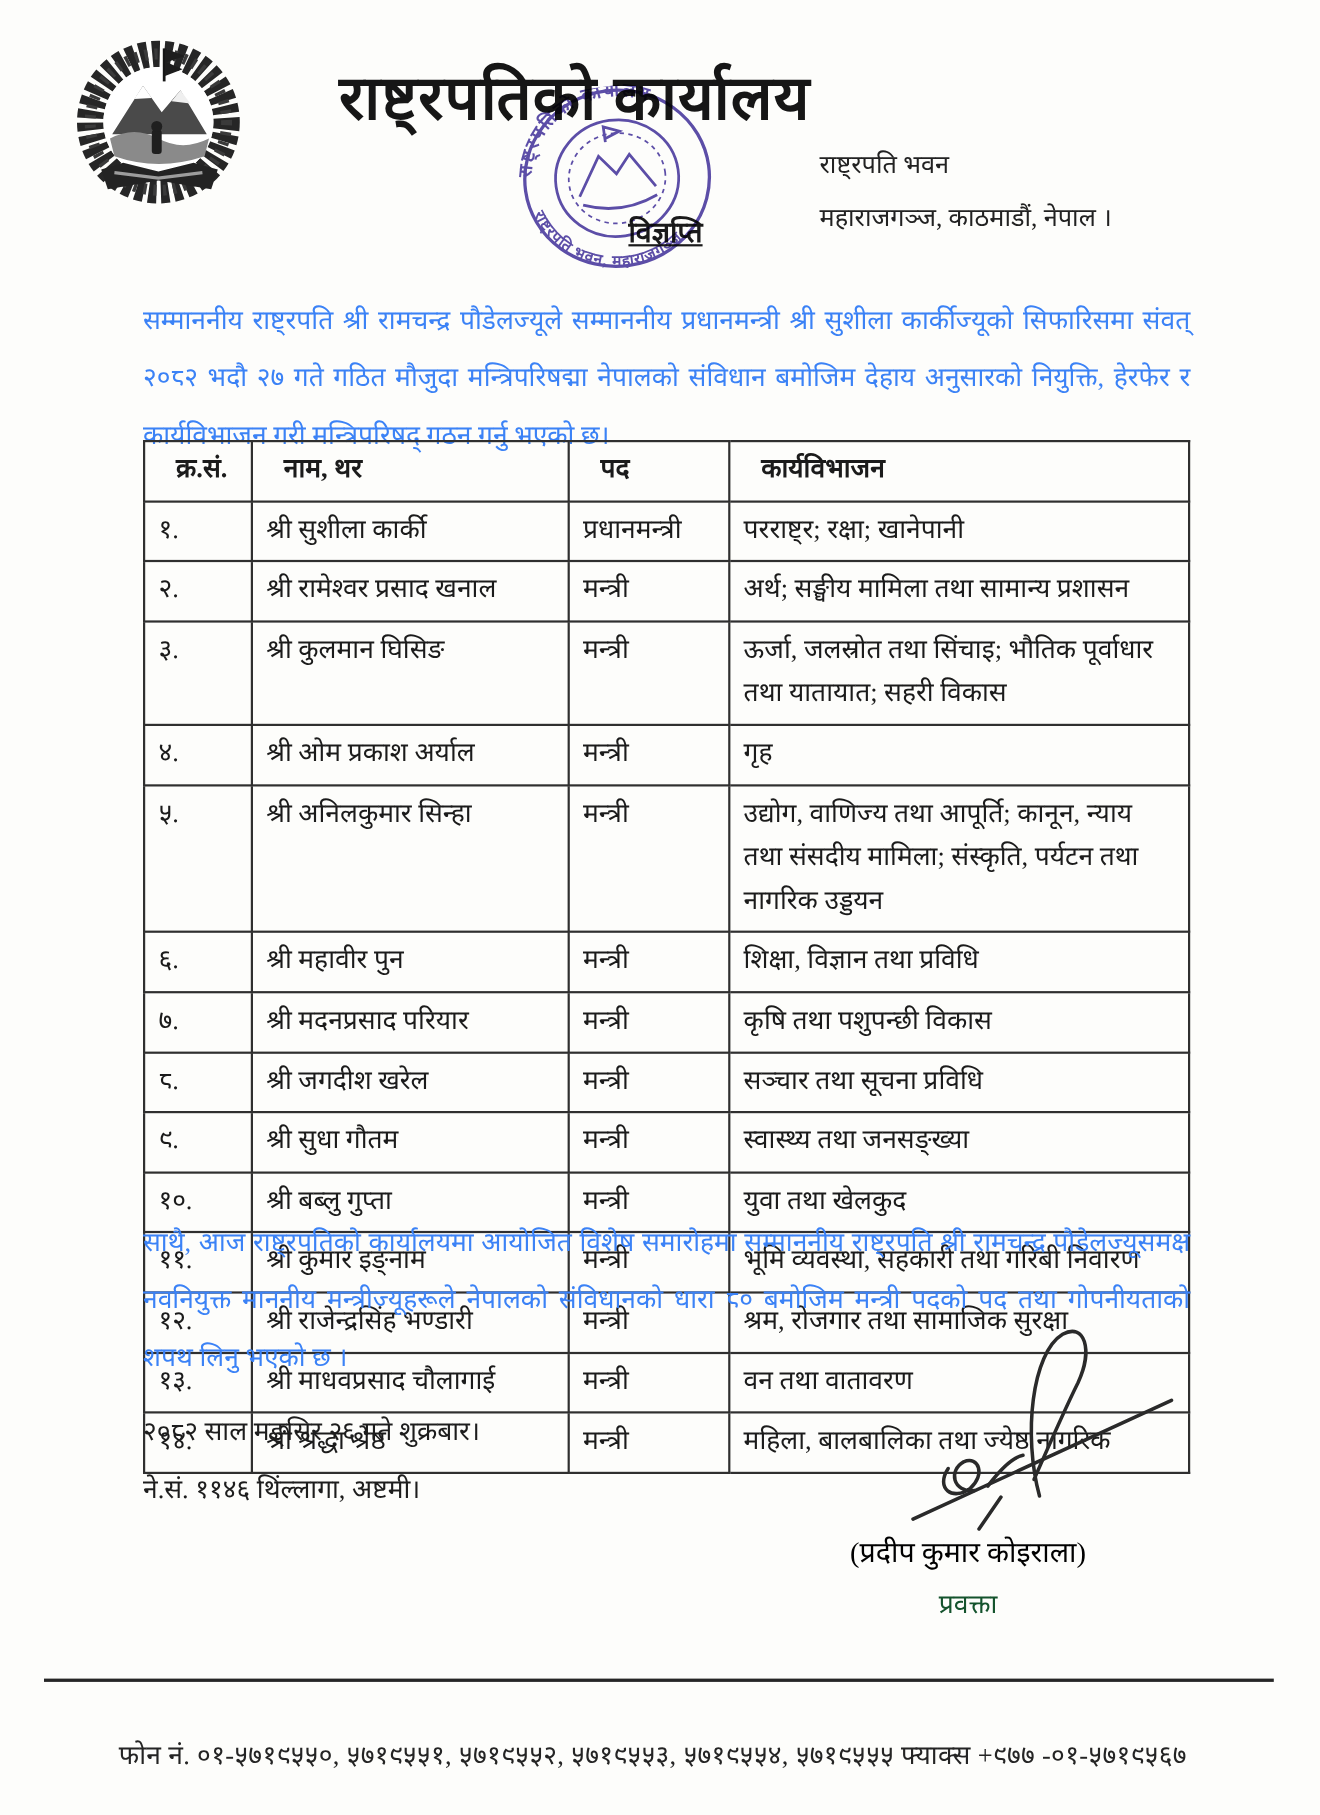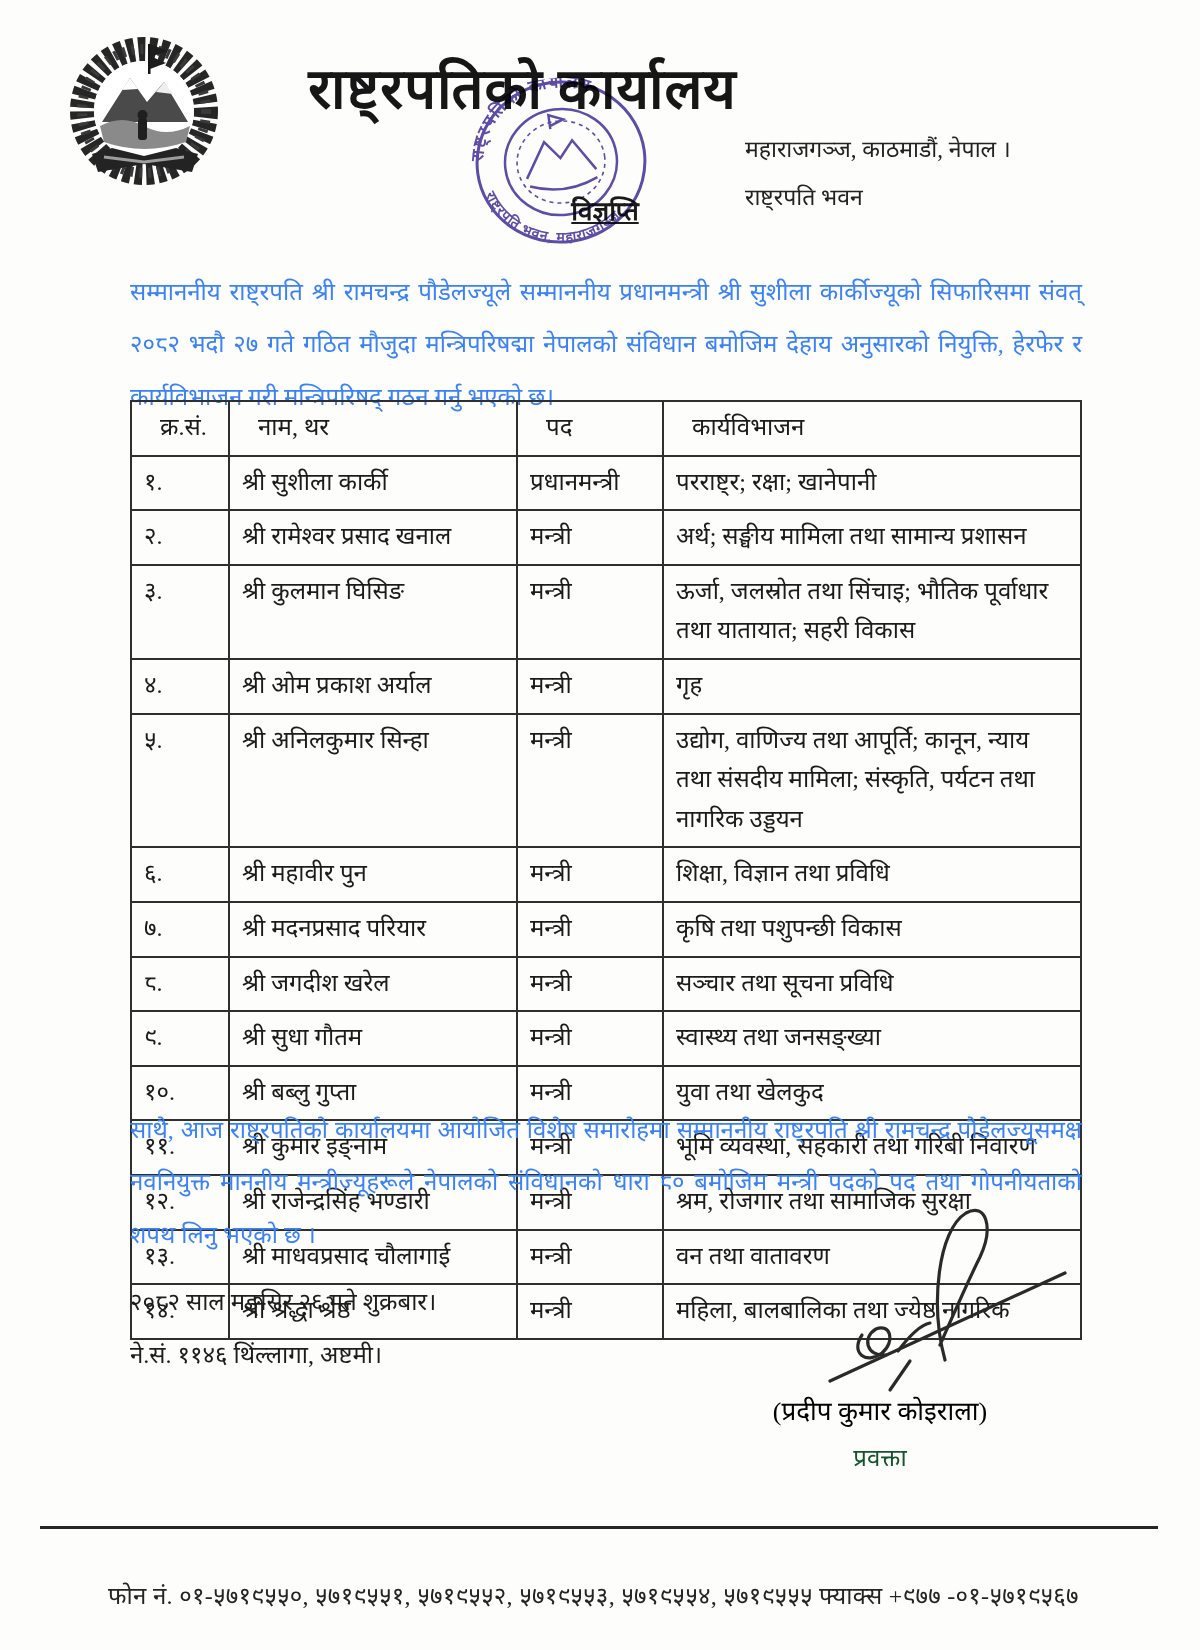--- a/index.html
+++ b/index.html
@@ -45,21 +45,21 @@
     position:absolute;left:130px;top:400px;width:952px;
     border-collapse:collapse;
     font-size:24px;color:#1b1b1b;
   }
   .cab-table th,.cab-table td{
     border:2px solid #2f2f2f;
     padding:6px 10px 7px 12px;
     text-align:left;vertical-align:top;
     font-weight:normal;line-height:1.65;
   }
-  .cab-table th{font-weight:normal;padding-left:28px;}
+  .cab-table th{font-weight:bold;padding-left:28px;}
   .col-sn{width:58px;}
   .col-name{width:248px;}
   .col-pos{width:106px;}
   
   .date-block{
     position:absolute;left:130px;top:1276px;
     font-size:24px;line-height:2.2;color:#1d1d1d;
   }
   .signature-svg{position:absolute;left:770px;top:1185px;width:310px;height:215px;}
   .sig-name{
@@ -106,22 +106,22 @@
 
     <path d="M40 128 L60 122 L92 130 L124 122 L146 128 L140 146 L92 138 L46 146 Z" fill="#232323"></path>
     <path d="M52 131 L92 136 L132 131" stroke="#9d9d9d" stroke-width="3" fill="none"></path>
   </svg>
 
   <div class="main-title">राष्ट्रपतिको कार्यालय</div>
 
   <div class="doc-type">विज्ञप्ति</div>
 
   <div class="address">
+    <div>राष्ट्रपति भवन</div>
     <div>महाराजगञ्ज, काठमाडौं, नेपाल ।</div>
-    <div>राष्ट्रपति भवन</div>
   </div>
 
   <svg class="stamp" viewBox="0 0 212 168" aria-hidden="true">
     <defs>
       <path id="arcTop" d="M 30 100 A 78 74 0 1 1 182 100"></path>
       <path id="arcBottom" d="M 24 86 A 82 78 0 0 0 188 86"></path>
     </defs>
     <g stroke="#4f3fa3" fill="none">
       <ellipse cx="106" cy="84" rx="84" ry="80" stroke-width="3"></ellipse>
       <ellipse cx="106" cy="84" rx="56" ry="53" stroke-width="2.5"></ellipse>

